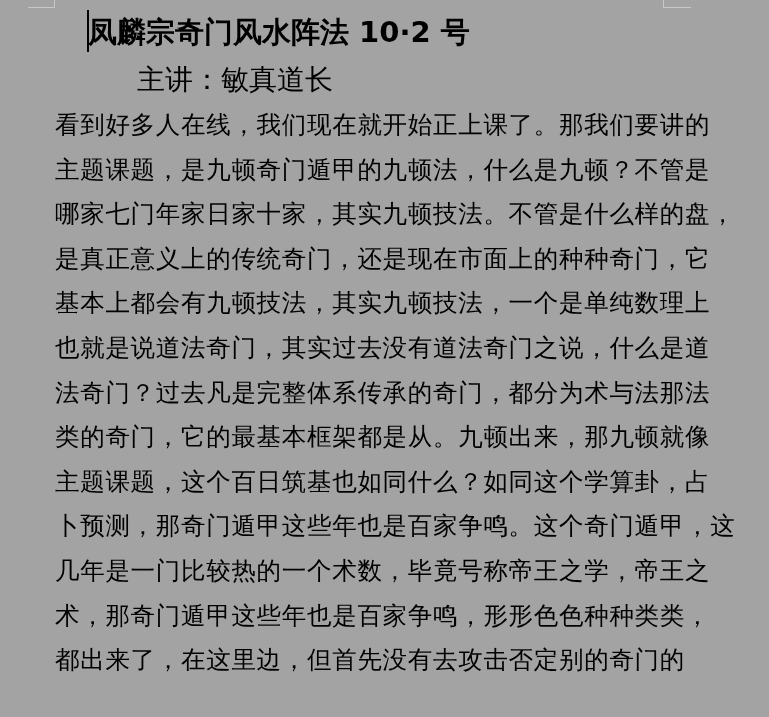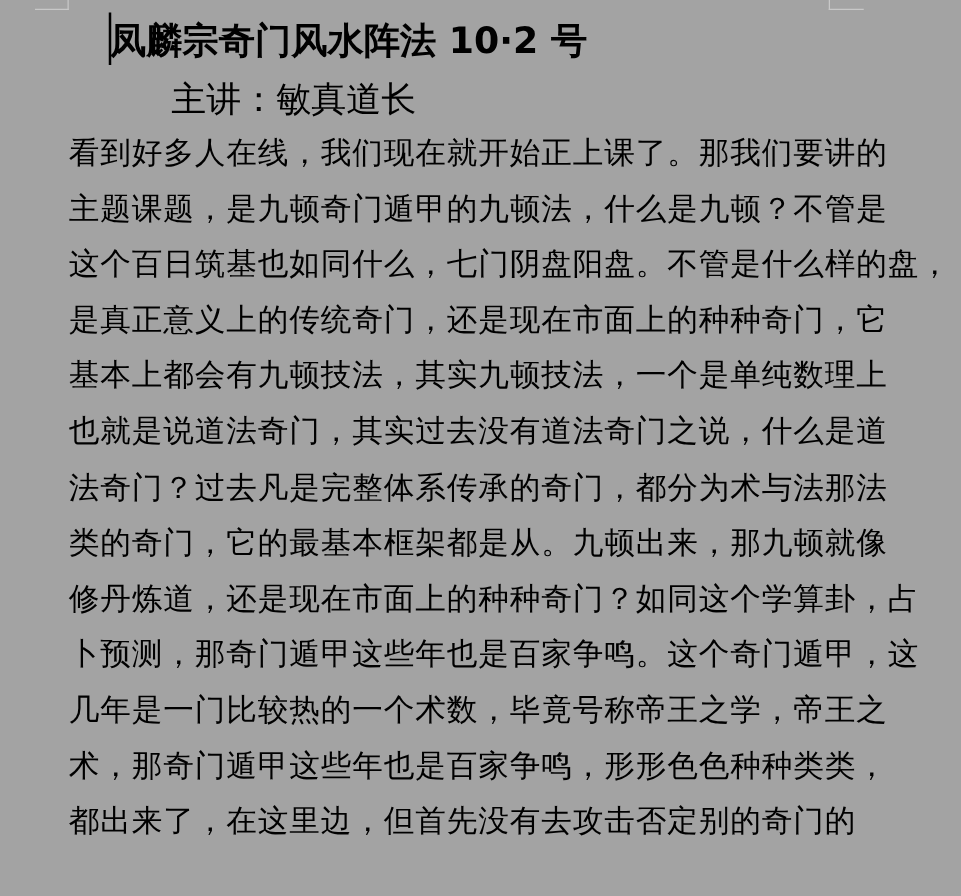--- a/index.html
+++ b/index.html
@@ -75,43 +75,43 @@
       margin: 0;
       padding: 0;
       list-style: none;
     }
     .body-line {
       height: 44.6px;
       line-height: 44.6px;
       font-size: 24.5px;
       white-space: nowrap;
       letter-spacing: 0.7px;
-      font-family: Liberation Mono, monospace;
+      font-family: Liberation Serif, serif;
     }
   </style>
 </head>
 <body>
 
 <div class="page">
   <div class="corner-mark corner-left"></div>
   <div class="corner-mark corner-right"></div>
 
   <div class="text-cursor"></div>
 
   <h1 class="title">凤麟宗奇门风水阵法 10·2 号</h1>
   <h2 class="subtitle">主讲：敏真道长</h2>
 
   <div class="body-text">
     <div class="body-line">看到好多人在线，我们现在就开始正上课了。那我们要讲的</div>
     <div class="body-line">主题课题，是九顿奇门遁甲的九顿法，什么是九顿？不管是</div>
-    <div class="body-line">这个百日筑基也如同什么，七门阴盘阳盘。不管是什么样的盘，</div>
+    <div class="body-line">哪家七门年家日家十家，其实九顿技法。不管是什么样的盘，</div>
     <div class="body-line">是真正意义上的传统奇门，还是现在市面上的种种奇门，它</div>
     <div class="body-line">基本上都会有九顿技法，其实九顿技法，一个是单纯数理上</div>
     <div class="body-line">也就是说道法奇门，其实过去没有道法奇门之说，什么是道</div>
     <div class="body-line">法奇门？过去凡是完整体系传承的奇门，都分为术与法那法</div>
     <div class="body-line">类的奇门，它的最基本框架都是从。九顿出来，那九顿就像</div>
-    <div class="body-line">修丹炼道，还是现在市面上的种种奇门？如同这个学算卦，占</div>
+    <div class="body-line">主题课题，这个百日筑基也如同什么？如同这个学算卦，占</div>
     <div class="body-line">卜预测，那奇门遁甲这些年也是百家争鸣。这个奇门遁甲，这</div>
     <div class="body-line">几年是一门比较热的一个术数，毕竟号称帝王之学，帝王之</div>
     <div class="body-line">术，那奇门遁甲这些年也是百家争鸣，形形色色种种类类，</div>
     <div class="body-line">都出来了，在这里边，但首先没有去攻击否定别的奇门的</div>
   </div>
 </div>
 
 </body></html>

